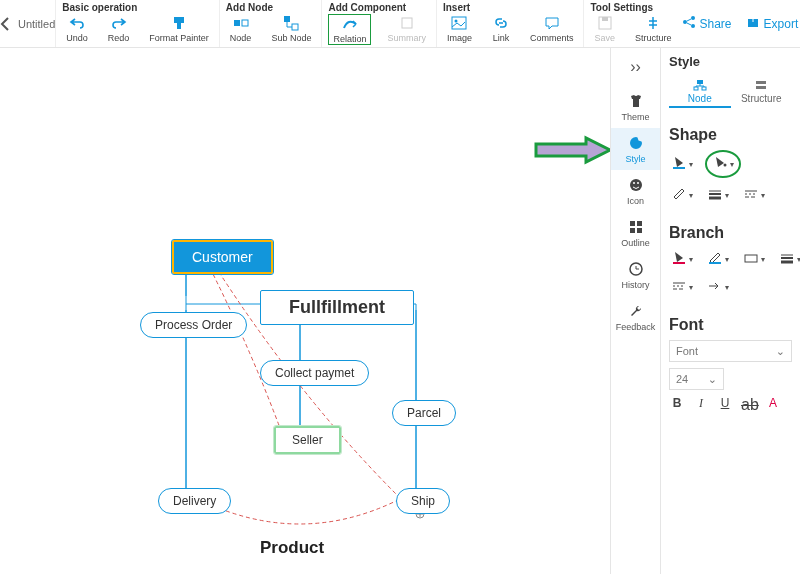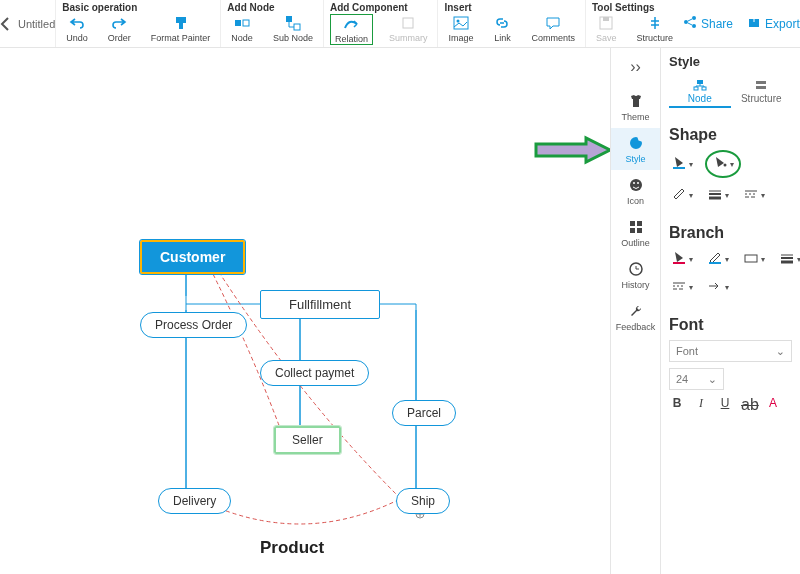--- a/index.html
+++ b/index.html
@@ -17,22 +17,22 @@
   .tbtn .lbl { font-size:9px; color:#444; margin-top:1px; white-space:nowrap; }
   .tbtn.disabled .lbl { color:#bbb; }
   .tbtn.highlight { border:1px solid #1a9b3e; }
   .spacer { flex:1; }
   .right-actions { display:flex; align-items:center; gap:14px; padding-right:12px; }
   .ract { display:flex; align-items:center; gap:4px; color:#1296db; font-size:12px; cursor:pointer; }
 
   
   .canvas { position:absolute; left:0; top:48px; right:190px; bottom:0; background:#fff; }
   .node { position:absolute; border:1px solid #1296db; border-radius:14px; padding:5px 14px; font-size:12px; color:#333; background:#fff; text-align:center; }
-  .node.customer { background:#1296db; color:#fff; border-radius:2px; border:2px solid #ffb400; outline:1px solid #1296db; font-weight:bold; font-size:14px; padding:7px 18px;}
-  .node.fulfillment { border-radius:2px; font-weight:normal; font-size:13px; padding:6px 28px;}
+  .node.customer { background:#1296db; color:#fff; border-radius:2px; border:2px solid #ffb400; outline:1px solid #1296db; font-weight:normal; font-size:14px; padding:7px 18px;margin-left:32px;}
+  .node.fulfillment { border-radius:2px; font-weight:bold; font-size:18px; padding:6px 28px;}
   .node.seller { border:2px solid #8ed99f; border-radius:2px; padding:5px 16px; outline:1px solid #c3e8cc; }
   .canvas svg { position:absolute; left:0; top:0; }
   .product-label { position:absolute; font-size:17px; font-weight:bold; color:#222; }
 
   
   .rail { position:absolute; right:140px; top:48px; bottom:0; width:50px; border-left:1px solid #e5e5e5; background:#fff; display:flex; flex-direction:column; align-items:center; }
   .rail-item { width:100%; padding:6px 0; display:flex; flex-direction:column; align-items:center; cursor:pointer; font-size:9px; color:#555; gap:2px;}
   .rail-item .ric { width:18px; height:18px; display:flex; align-items:center; justify-content:center;}
   .rail-item.active { background:#e8f3fb; color:#1296db; }
   .rail-collapse { padding:10px 0; font-size:16px;}
@@ -75,21 +75,21 @@
             </svg>
           </span>
         <span class="lbl">Undo</span>
       </div>
       <div class="tbtn">
         <span class="ic">
             <svg width="16" height="14">
               <path d="M10 3 L14 6 L10 9 M14 6 H5 A3 3 0 0 0 5 12" stroke="#1296db" stroke-width="1.6" fill="none"></path>
             </svg>
           </span>
-        <span class="lbl">Order</span>
+        <span class="lbl">Redo</span>
       </div>
       <div class="tbtn">
         <span class="ic">
             <svg width="16" height="16">
               <rect x="3" y="2" width="10" height="6" fill="#1296db"></rect>
               <rect x="6" y="8" width="4" height="6" fill="#1296db"></rect>
             </svg>
           </span>
         <span class="lbl">Format Painter</span>
       </div>

